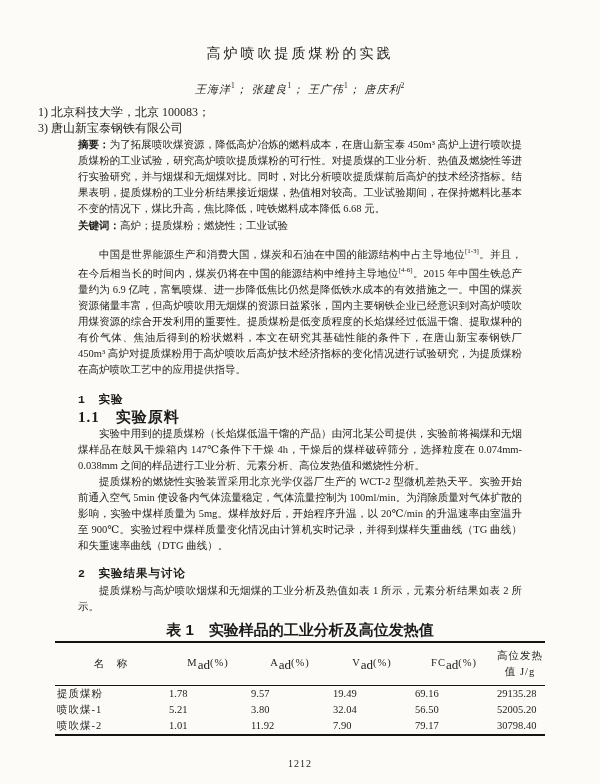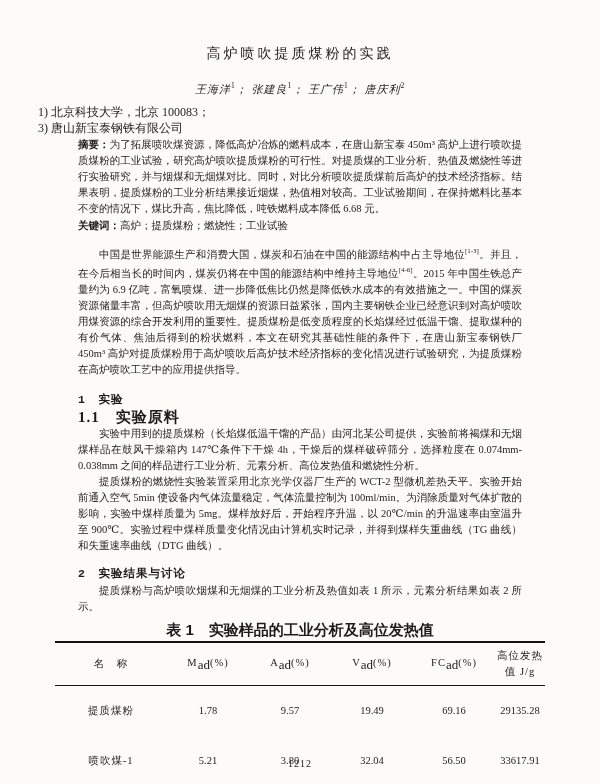--- a/index.html
+++ b/index.html
@@ -40,21 +40,21 @@
   }
   table.t1{
     width:490px;margin-left:-23px;border-collapse:collapse;
     border-top:2.2px solid #141414;border-bottom:2.2px solid #141414;
     font-size:10.5px;
   }
   table.t1 thead th{
     border-bottom:1.3px solid #141414;font-weight:400;
     padding:5px 2px;text-align:center;letter-spacing:1px;
   }
-  table.t1 td{padding:17px 2px;text-align:center;}
+  table.t1 td{padding:0 2px;text-align:left;}
   table.t1 td:first-child{letter-spacing:1px;}
   table.t1 sub{font-size:13px;letter-spacing:0;}
   .pageno{
     position:absolute;left:0;right:0;bottom:12px;text-align:center;
     font-size:10px;letter-spacing:1px;
   }
 </style>
 </head>
 <body>
 
@@ -110,21 +110,21 @@
         <td>19.49</td>
         <td>69.16</td>
         <td>29135.28</td>
       </tr>
       <tr>
         <td>喷吹煤-1</td>
         <td>5.21</td>
         <td>3.80</td>
         <td>32.04</td>
         <td>56.50</td>
-        <td>33617.91</td>
+        <td>52005.20</td>
       </tr>
       <tr>
         <td>喷吹煤-2</td>
         <td>1.01</td>
         <td>11.92</td>
         <td>7.90</td>
         <td>79.17</td>
         <td>30798.40</td>
       </tr>
 

